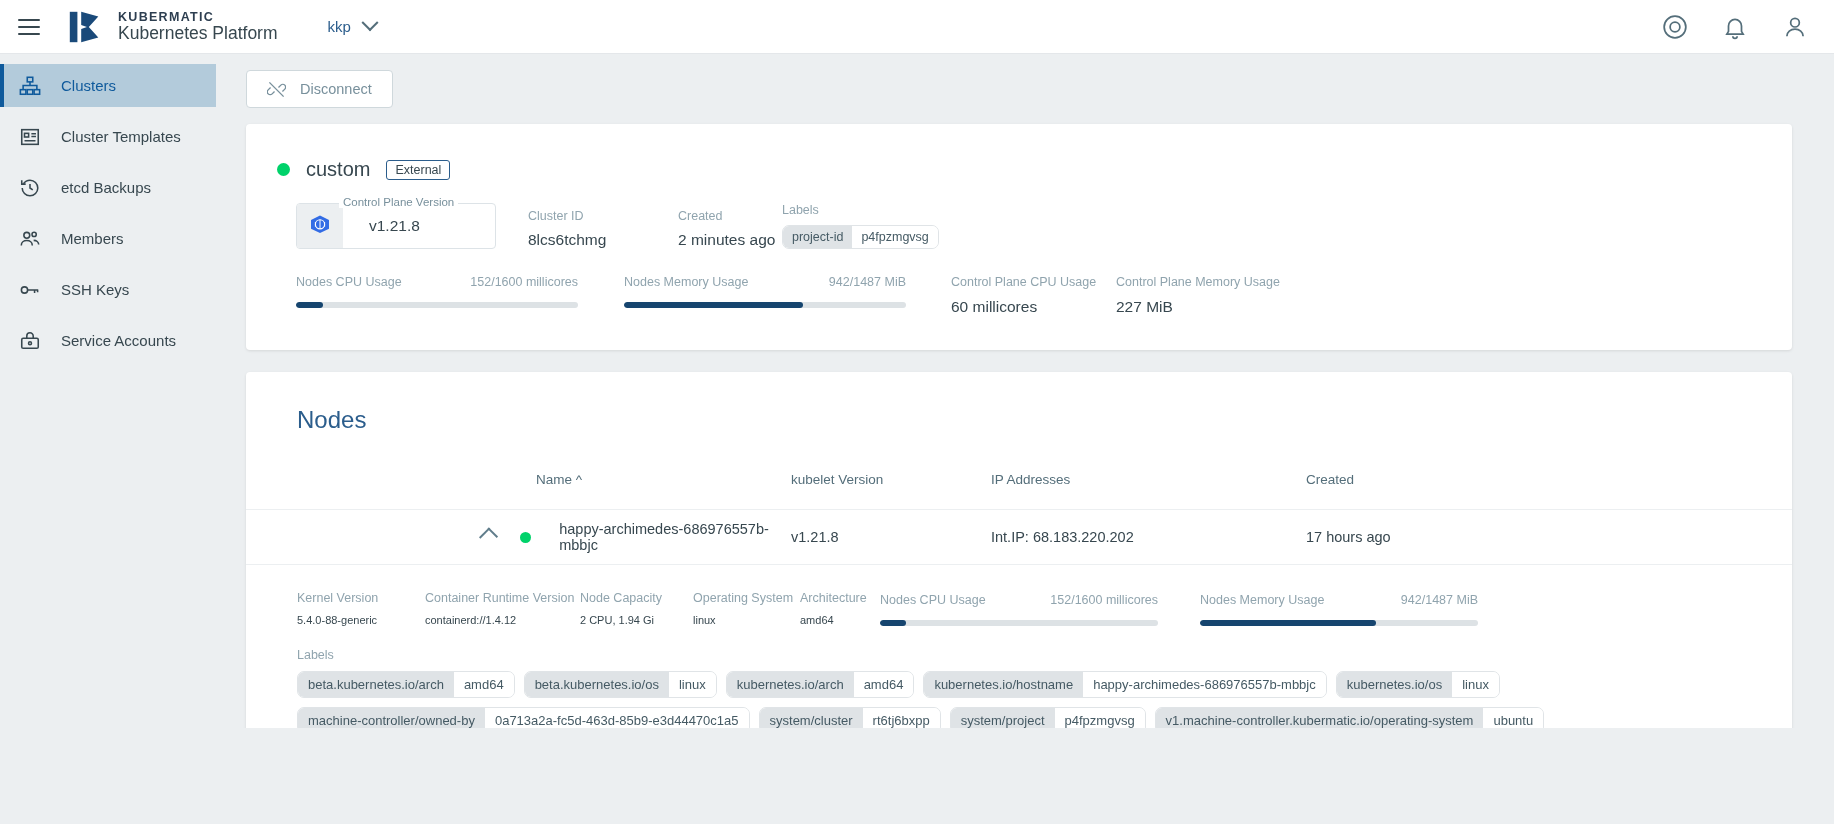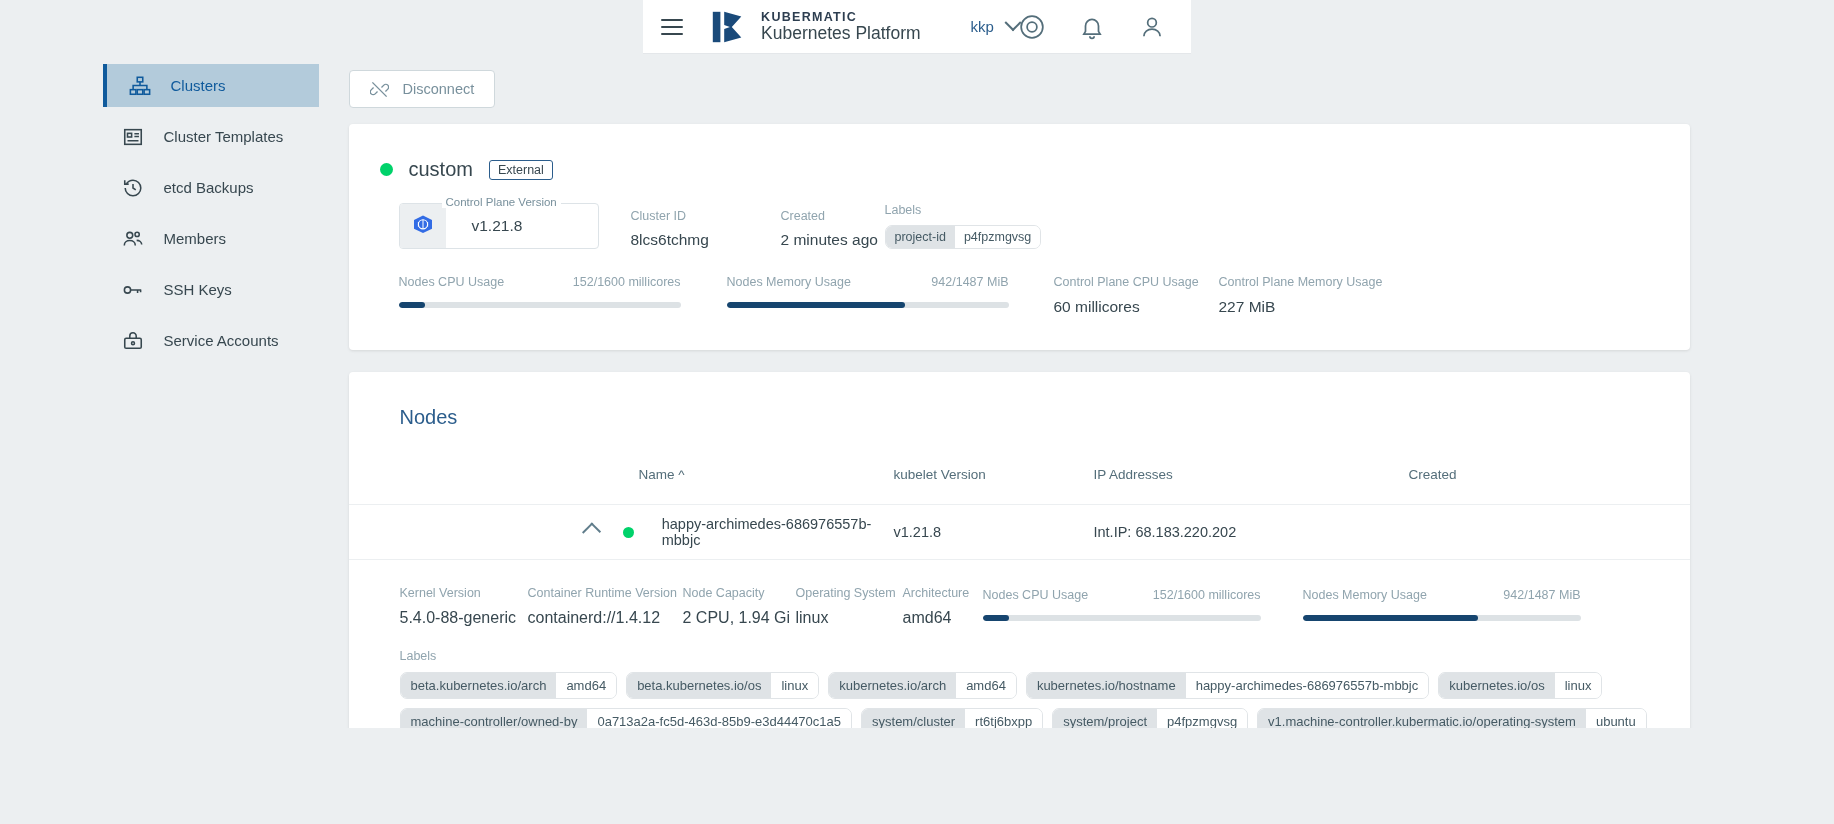--- a/index.html
+++ b/index.html
@@ -2,21 +2,21 @@
 <html><head>
 <meta charset="utf-8">
 <style>
   * { box-sizing: border-box; margin: 0; padding: 0; }
   html, body {
     width: 1834px; height: 824px;
     font-family: "Liberation Sans", sans-serif;
     background: #eceff1;
     overflow: hidden;
   }
-  .app { display: flex; flex-direction: column; width: 1834px; height: 728px; align-items: center; }
+  .app { display: flex; flex-direction: column; width: 1834px; height: 728px; }
 
   
   .topbar {
     height: 54px; background: #fff; display: flex; align-items: center;
     padding: 0 26px 0 14px; flex: 0 0 54px;
     border-bottom: 1px solid #e4e7ea;
   }
   .hamburger { width: 30px; height: 30px; display: flex; flex-direction: column;
     justify-content: center; gap: 5px; cursor: pointer; padding: 0 4px; }
   .hamburger span { display: block; height: 2px; background: #37474f; border-radius: 1px; }
@@ -35,21 +35,21 @@
   
   .body { display: flex; flex: 1; min-height: 0; }
 
   
   .sidebar { width: 216px; flex: 0 0 216px; background: #eceff1; padding-top: 10px; }
   .side-item {
     height: 43px; display: flex; align-items: center; gap: 19px;
     padding-left: 18px; color: #37474f; font-size: 15px; cursor: pointer;
     margin-bottom: 8px;
   }
-  .side-item.active { background: #b3cbdb; color: #0f5a9c; border-left: 4px solid #0f5a9c; padding-left: 21px; }
+  .side-item.active { background: #b3cbdb; color: #0f5a9c; border-left: 4px solid #0f5a9c; padding-left: 14px; }
   .side-icon { width: 24px; height: 24px; flex: 0 0 24px; display: flex; align-items: center; justify-content: center; }
 
   
   .content { flex: 1; min-width: 0; padding: 16px 12px 0 0; overflow: hidden; }
   .toolbar { padding: 0 0 16px 0; }
   .btn-disconnect {
     display: inline-flex; align-items: center; gap: 14px;
     height: 38px; padding: 0 20px; background: #fff;
     border: 1px solid #cfd8dc; border-radius: 4px;
     color: #78909c; font-size: 14.5px; cursor: pointer;
@@ -88,38 +88,38 @@
 
   .metrics { display: flex; padding: 26px 0 34px 50px; }
   .metric { width: 282px; }
   .metric-top { display: flex; justify-content: space-between; font-size: 12.5px; color: #90a4ae; }
   .bar { height: 6px; background: #dde2e5; border-radius: 3px; margin-top: 13px; overflow: hidden; }
   .bar > i { display: block; height: 100%; background: #16456f; border-radius: 3px; }
   .metric-simple { width: 165px; }
   .metric-simple .mv { font-size: 15.5px; color: #37474f; margin-top: 9px; }
 
   
-  .nodes-title { font-size: 20px; color: #2b5d8c; padding: 34px 0 0 51px; }
+  .nodes-title { font-size: 24px; color: #2b5d8c; padding: 34px 0 0 51px; }
   .thead { display: flex; padding: 38px 0 0 0; font-size: 13.5px; color: #546e7a; }
   .trow { display: flex; align-items: center; height: 56px; border-top: 1px solid #eceff1;
     border-bottom: 1px solid #eceff1; font-size: 14.5px; color: #37474f; }
   .c-name { flex: 0 0 545px; padding-left: 290px; }
   .c-kube { flex: 0 0 200px; }
   .c-ip   { flex: 0 0 315px; }
   .c-crt  { flex: 1; }
   .trow .c-name { padding-left: 0; display: flex; align-items: center; gap: 17px; }
   .caret { width: 14px; height: 14px; margin-left: 236px; border-left: 2px solid #607d8b;
     border-top: 2px solid #607d8b; transform: rotate(45deg); }
   .dot-sm { width: 11px; height: 11px; border-radius: 50%; background: #00d26a; flex: 0 0 11px; margin-left: 8px; }
 
   .expand { padding: 26px 0 30px 0; }
   .exp-row { display: flex; padding-left: 51px; align-items: flex-start; }
   .exp-col { margin-right: 0; }
   .exp-label { font-size: 12.5px; color: #90a4ae; margin-bottom: 9px; }
-  .exp-value { font-size: 16px; color: #37474f; }
+  .exp-value { font-size: 11px; color: #37474f; }
   .labels-block { padding: 22px 0 0 51px; }
   .labels-head { font-size: 12.5px; color: #90a4ae; margin-bottom: 9px; }
   .chips { display: flex; flex-wrap: wrap; gap: 9px; max-width: 1290px; }
   .chips .chip-kv { font-size: 13px; }
   .chips .chip-k, .chips .chip-v { padding: 5px 10px; }
 </style>
 </head>
 <body>
 
 <div class="app">
@@ -331,20 +331,21 @@
         </div>
 
         <div class="trow" style="margin-top:22px;">
           <div class="c-name">
             <span class="caret"></span>
             <span class="dot-sm"></span>
             <span style="margin-left:11px;">happy-archimedes-686976557b-mbbjc</span>
           </div>
           <div class="c-kube">v1.21.8</div>
           <div class="c-ip">Int.IP: 68.183.220.202</div>
+          <div class="c-crt">17 hours ago</div>
         </div>
 
         <div class="expand">
           <div class="exp-row">
             <div class="exp-col" style="width:128px;">
               <div class="exp-label">Kernel Version</div>
               <div class="exp-value">5.4.0-88-generic</div>
             </div>
             <div class="exp-col" style="width:155px;">
               <div class="exp-label">Container Runtime Version</div>

